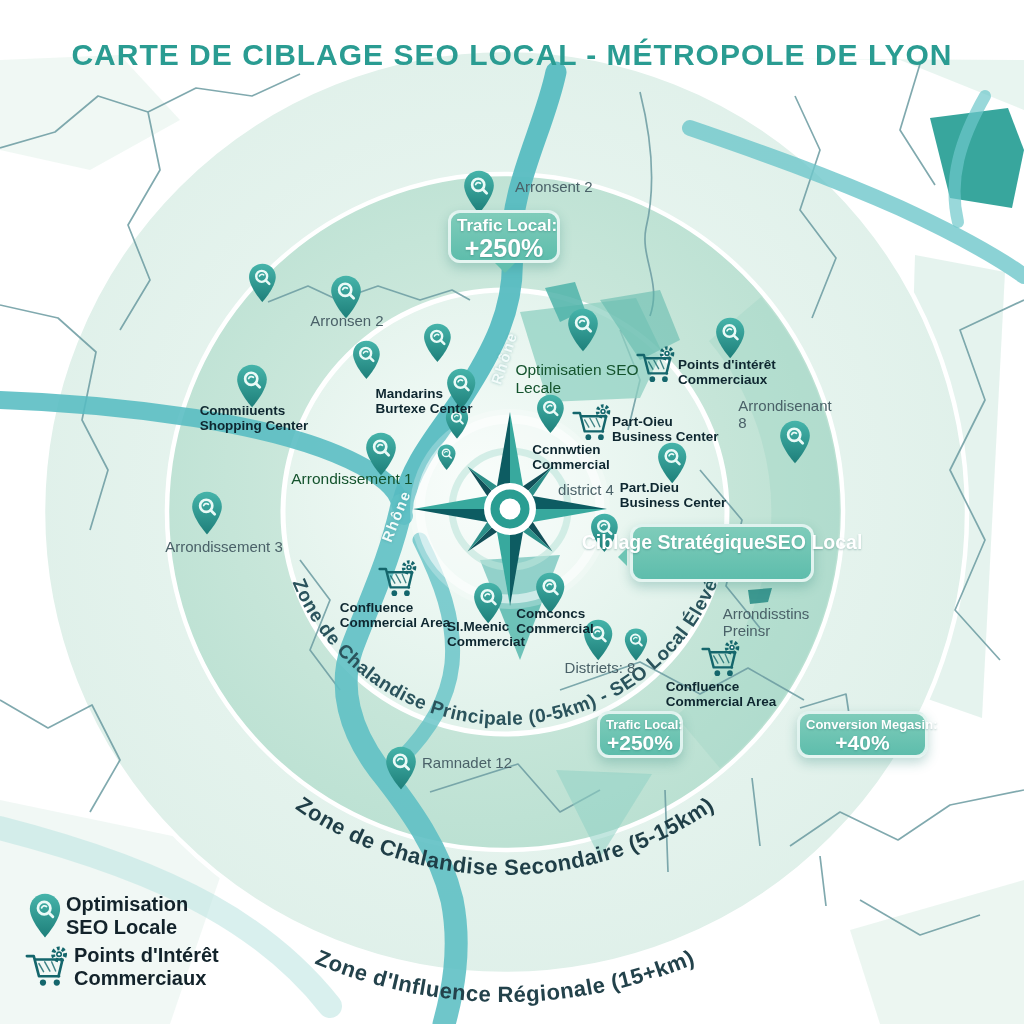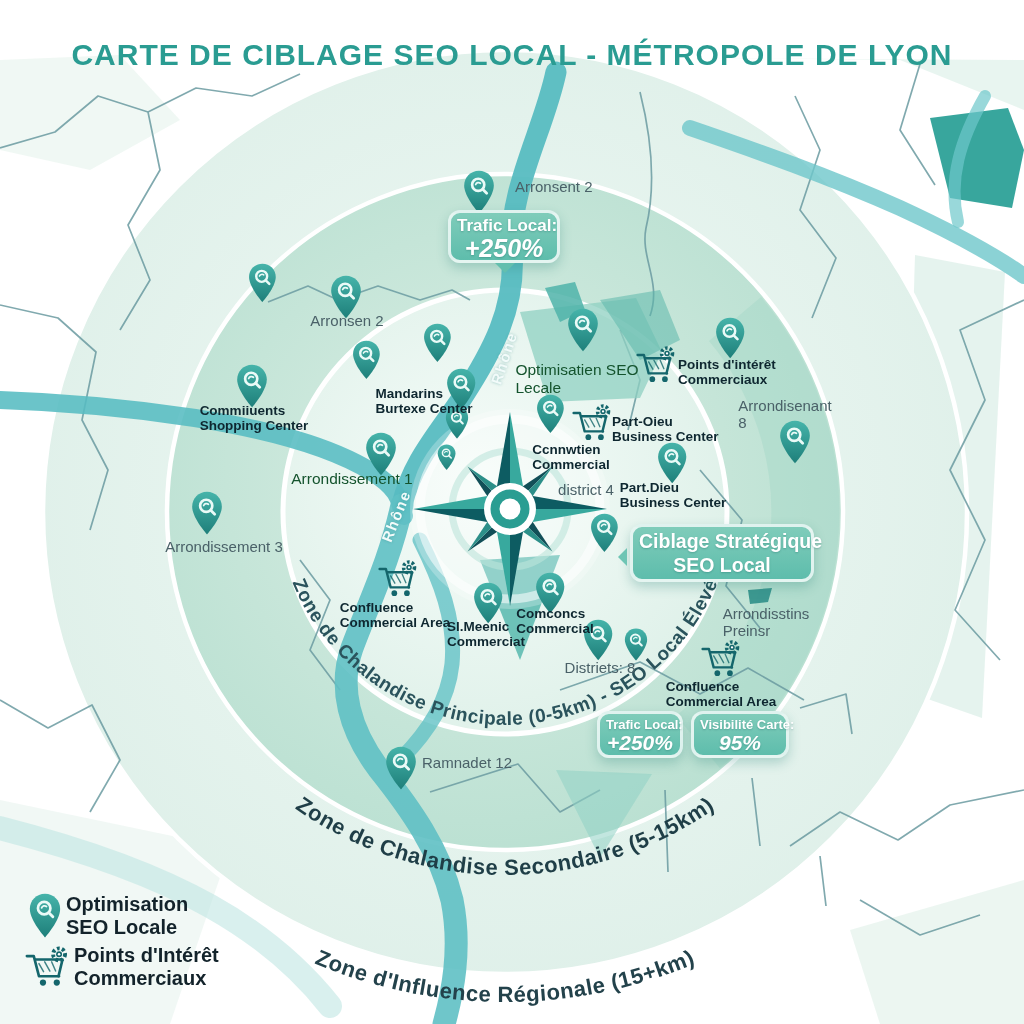--- a/index.html
+++ b/index.html
@@ -21,27 +21,27 @@
   .map-label.plain{font-size:15px;font-weight:400;color:#4a6168;}
   .map-label.plain-dark{font-size:15.5px;font-weight:500;color:#14532d;line-height:1.15;}
   .river-label{position:absolute;color:#f2fbfa;font-weight:700;font-size:15px;
     letter-spacing:1.5px;transform-origin:center;white-space:nowrap;text-shadow:0 0 3px rgba(40,130,130,.45);}
 
   
   .badge{position:absolute;background:linear-gradient(180deg,#7fccba,#5ebdac);
     border:3px solid rgba(255,255,255,.8);border-radius:12px;color:#fff;text-align:center;
     box-shadow:0 5px 12px rgba(31,125,115,.28);padding:3px 6px;box-sizing:border-box;}
   .badge .b-label{font-weight:700;white-space:nowrap;text-shadow:0 1px 2px rgba(20,90,85,.3);}
-  .badge .b-value{font-weight:800;white-space:nowrap;text-shadow:0 1px 2px rgba(20,90,85,.3);font-style:italic;}
+  .badge .b-value{font-weight:800;white-space:nowrap;text-shadow:0 1px 2px rgba(20,90,85,.3);}
   #badge-top{left:448px;top:210px;width:112px;height:53px;}
   #badge-top .b-label{font-size:17px;}
   #badge-top .b-value{font-size:25px;line-height:1;}
   #badge-top::after{content:"";position:absolute;left:44px;bottom:-13px;border:10px solid transparent;
     border-top-color:#63bfae;border-bottom:none;}
-  #badge-ciblage{left:630px;top:524px;width:184px;height:58px;display:flex;flex-direction:column;justify-content:center;}
+  #badge-ciblage{left:630px;top:524px;width:184px;height:58px;display:flex;flex-direction:row;justify-content:center;}
   #badge-ciblage .b-line{font-size:19.5px;font-weight:800;line-height:1.25;white-space:nowrap;text-shadow:0 1px 2px rgba(20,90,85,.3);}
   #badge-ciblage::before{content:"";position:absolute;left:-15px;top:21px;border:9px solid transparent;
     border-right-color:#6ec5b4;border-left:none;}
   .stat-badge{height:47px;}
   .stat-badge .b-label{font-size:13px;}
   .stat-badge .b-value{font-size:21px;line-height:1;}
   #badge-stat-0{left:597px;top:711px;width:86px;}
   #badge-stat-1{left:691px;top:711px;width:98px;}
   #badge-stat-2{left:797px;top:711px;width:131px;}
 
@@ -311,23 +311,23 @@
 
   <div class="badge" id="badge-ciblage">
     <div class="b-line">Ciblage Stratégique</div>
     <div class="b-line">SEO Local</div>
   </div>
 
   <div class="badge stat-badge" id="badge-stat-0">
     <div class="b-label">Trafic Local:</div>
     <div class="b-value">+250%</div>
   </div>
-  <div class="badge stat-badge" id="badge-stat-1">
-    <div class="b-label">Visibilité Carte:</div>
-    <div class="b-value">95%</div>
+  <div class="badge stat-badge" id="badge-stat-2">
+    <div class="b-label">Conversion Megasin:</div>
+    <div class="b-value">+40%</div>
   </div>
 
   <div class="legend-item" id="legend-0">
     <svg width="34" height="46">
         <use href="#sym-pin"></use>
       </svg>
     <div class="legend-text">Optimisation
 SEO Locale</div>
   </div>
   <div class="legend-item" id="legend-1">

